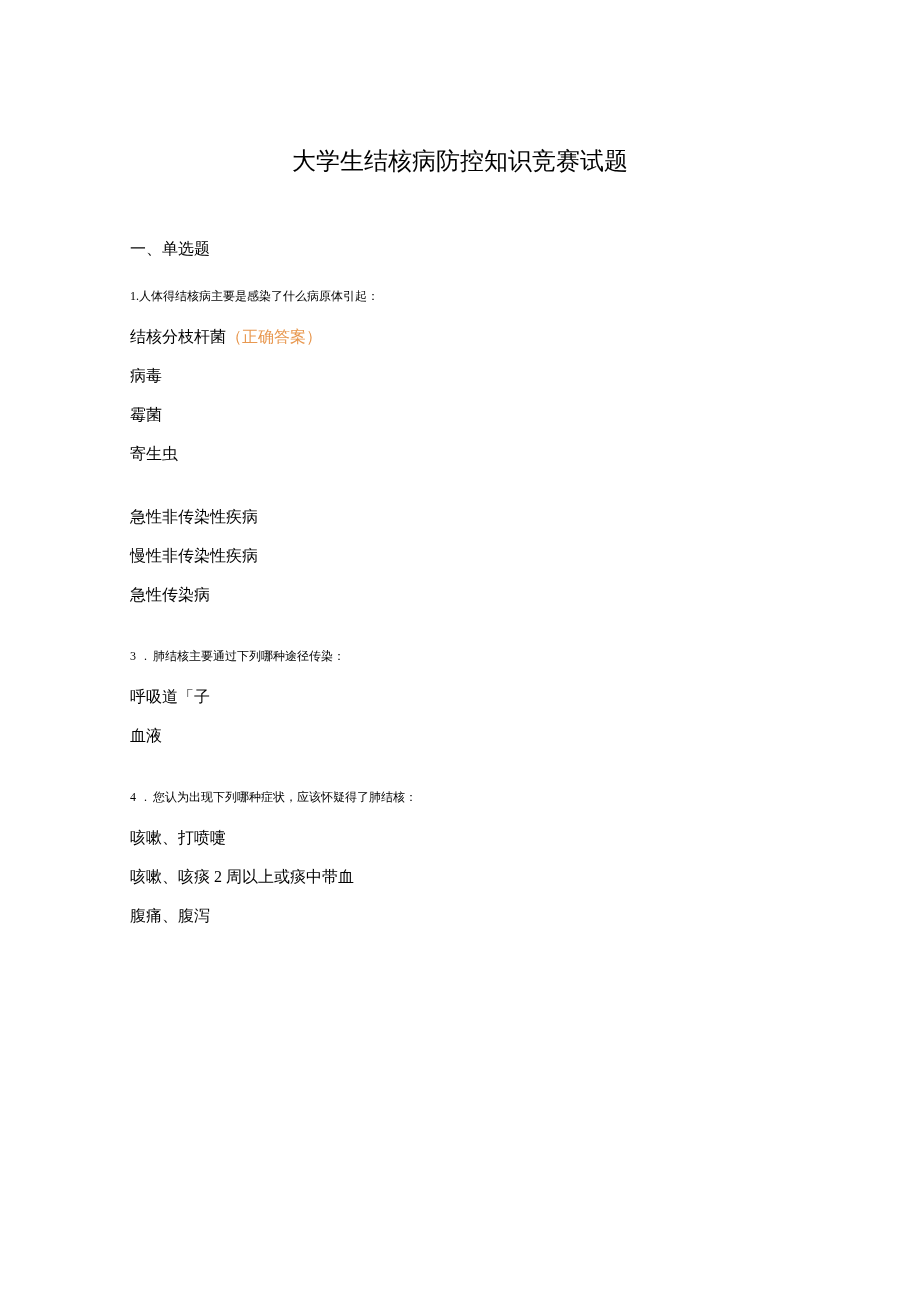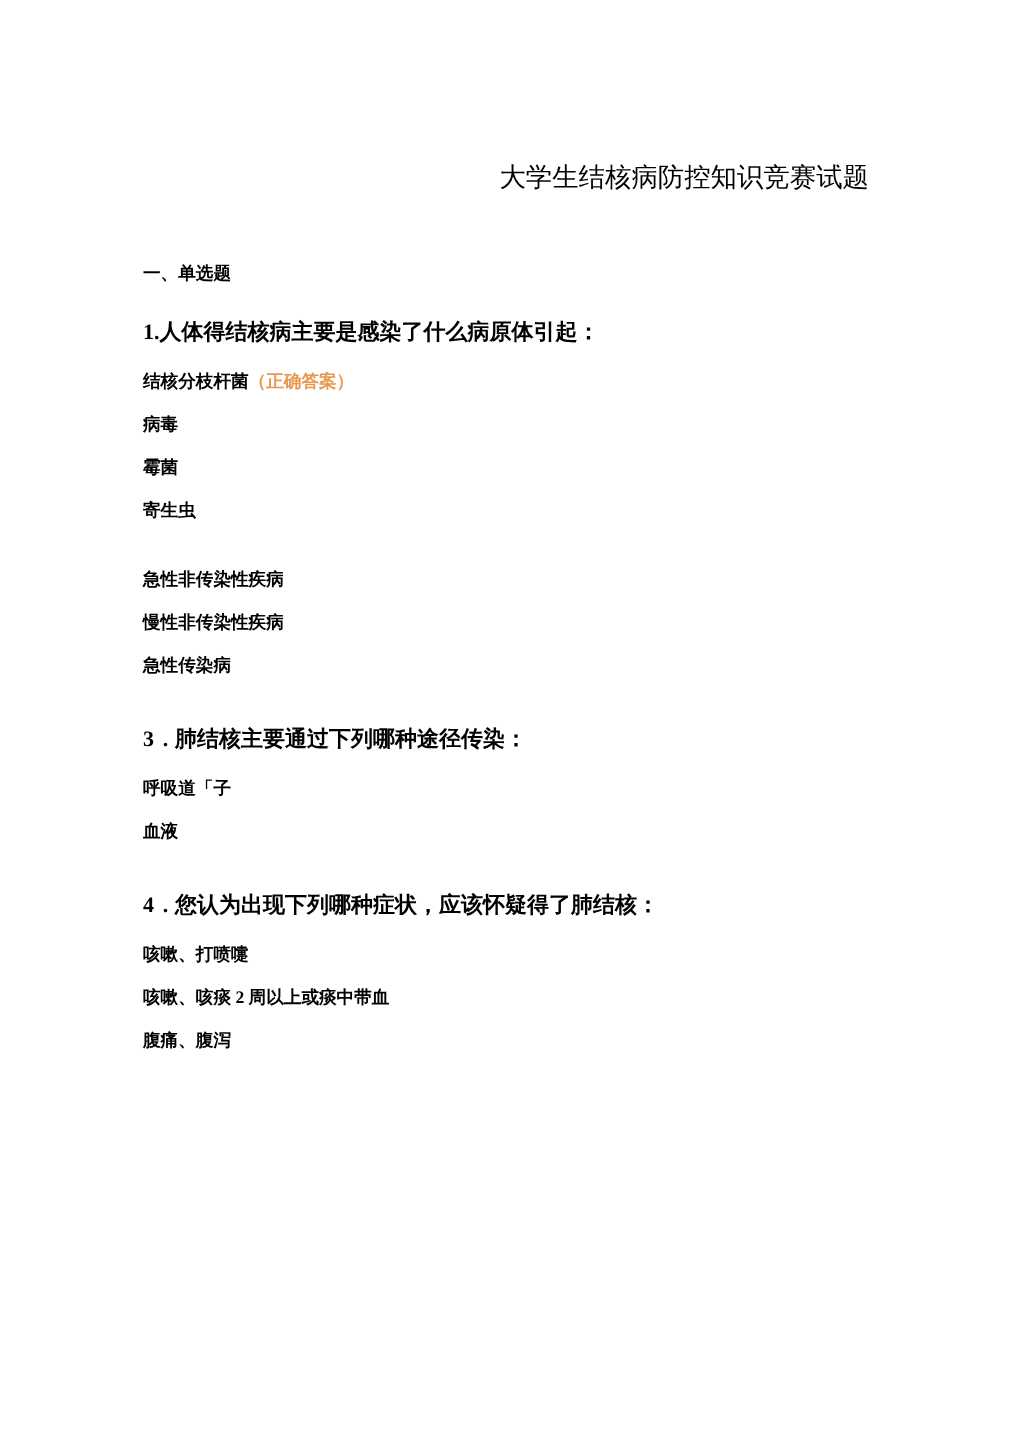--- a/index.html
+++ b/index.html
@@ -1,41 +1,40 @@
 <!DOCTYPE html>
 <html><head>
   <meta charset="utf-8">
   <style>
     * {
       margin: 0;
       padding: 0;
       box-sizing: border-box;
-      font-weight: bold;
     }
     body {
       width: 920px;
       height: 1301px;
       background: #ffffff;
       font-family: "SimSun", "宋体", serif;
       color: #000000;
       padding: 145px 130px 50px 130px;
     }
     .title {
-      text-align: right;
+      text-align: center;
       font-size: 24px;
       font-weight: normal;
       margin-bottom: 62px;
       font-family: "SimSun", "宋体", serif;
     }
     .section-header {
       font-size: 16px;
       margin-bottom: 28px;
     }
     .question {
-      font-size: 20px;
+      font-size: 12px;
       margin-bottom: 22px;
     }
     .option {
       font-size: 16px;
       margin-bottom: 18px;
     }
     .correct-answer {
       color: #e89850;
     }
     .question-block {

